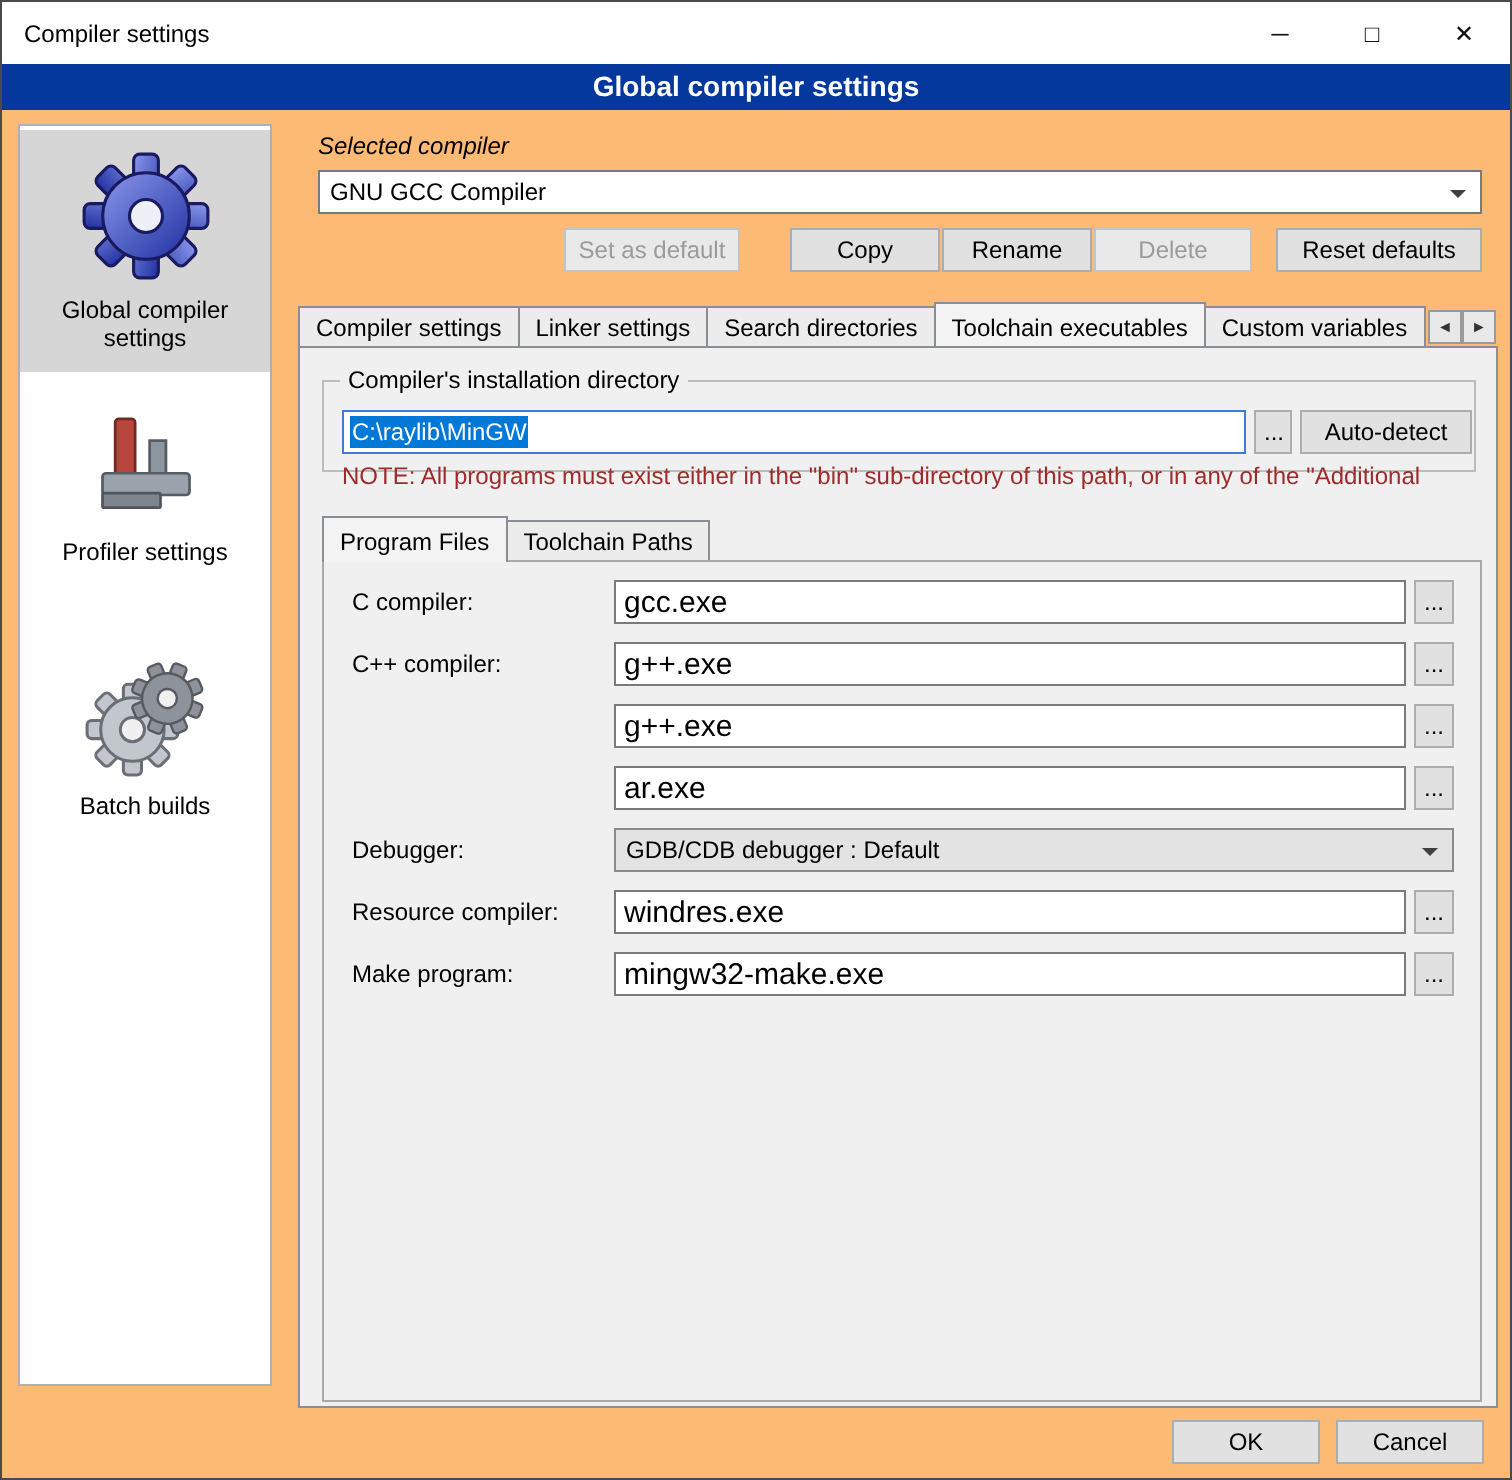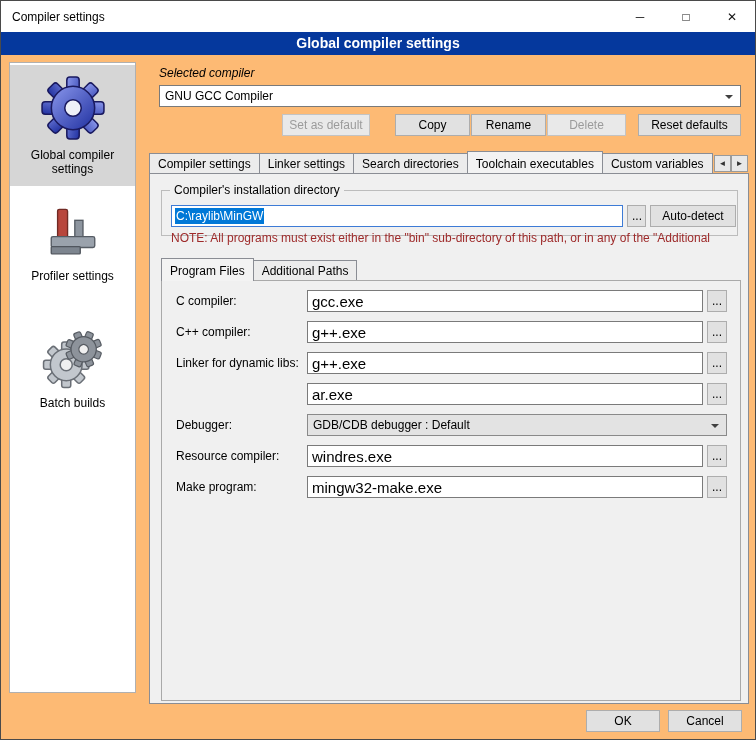--- a/index.html
+++ b/index.html
@@ -221,34 +221,33 @@
     <div class="pathbox" style="left:9px; top:14px; width:452px;">
       <span class="sel">C:\raylib\MinGW</span>
     </div>
     <button class="btn" style="left:465px; top:14px; width:19px;">...</button>
     <button class="btn" style="left:488px; top:14px; width:86px;">Auto-detect</button>
     <div class="note" style="left:9px; top:40px; width:560px;">NOTE: All programs must exist either in the "bin" sub-directory of this path, or in any of the "Additional</div>
   </div>
 
   <div class="tabstrip" style="left:160px; top:257px; height:22px;">
     <div class="tab active">Program Files</div>
-    <div class="tab">Additional Paths</div>
+    <div class="tab">Toolchain Paths</div>
   </div>
 
   <div class="subpanel" style="left:160px; top:279px; width:580px; height:421px;">
 
     <span class="field-label" style="left:14px; top:9px;">C compiler:</span>
     <input class="textbox" style="left: 145px; top: 9px; width: 396px;" value="gcc.exe">
     <button class="btn" style="left:545px; top:9px; width:20px;">...</button>
 
     <span class="field-label" style="left:14px; top:40px;">C++ compiler:</span>
     <input class="textbox" style="left: 145px; top: 40px; width: 396px;" value="g++.exe">
     <button class="btn" style="left:545px; top:40px; width:20px;">...</button>
 
-    <span class="field-label" style="left:14px; top:71px;">Linker for dynamic libs:</span>
     <input class="textbox" style="left: 145px; top: 71px; width: 396px;" value="g++.exe">
     <button class="btn" style="left:545px; top:71px; width:20px;">...</button>
 
     <input class="textbox" style="left: 145px; top: 102px; width: 396px;" value="ar.exe">
     <button class="btn" style="left:545px; top:102px; width:20px;">...</button>
 
     <span class="field-label" style="left:14px; top:133px;">Debugger:</span>
     <div class="combo gray" style="left:145px; top:133px; width:420px;">
       <span>GDB/CDB debugger : Default</span>
       <span class="arrow"></span>

